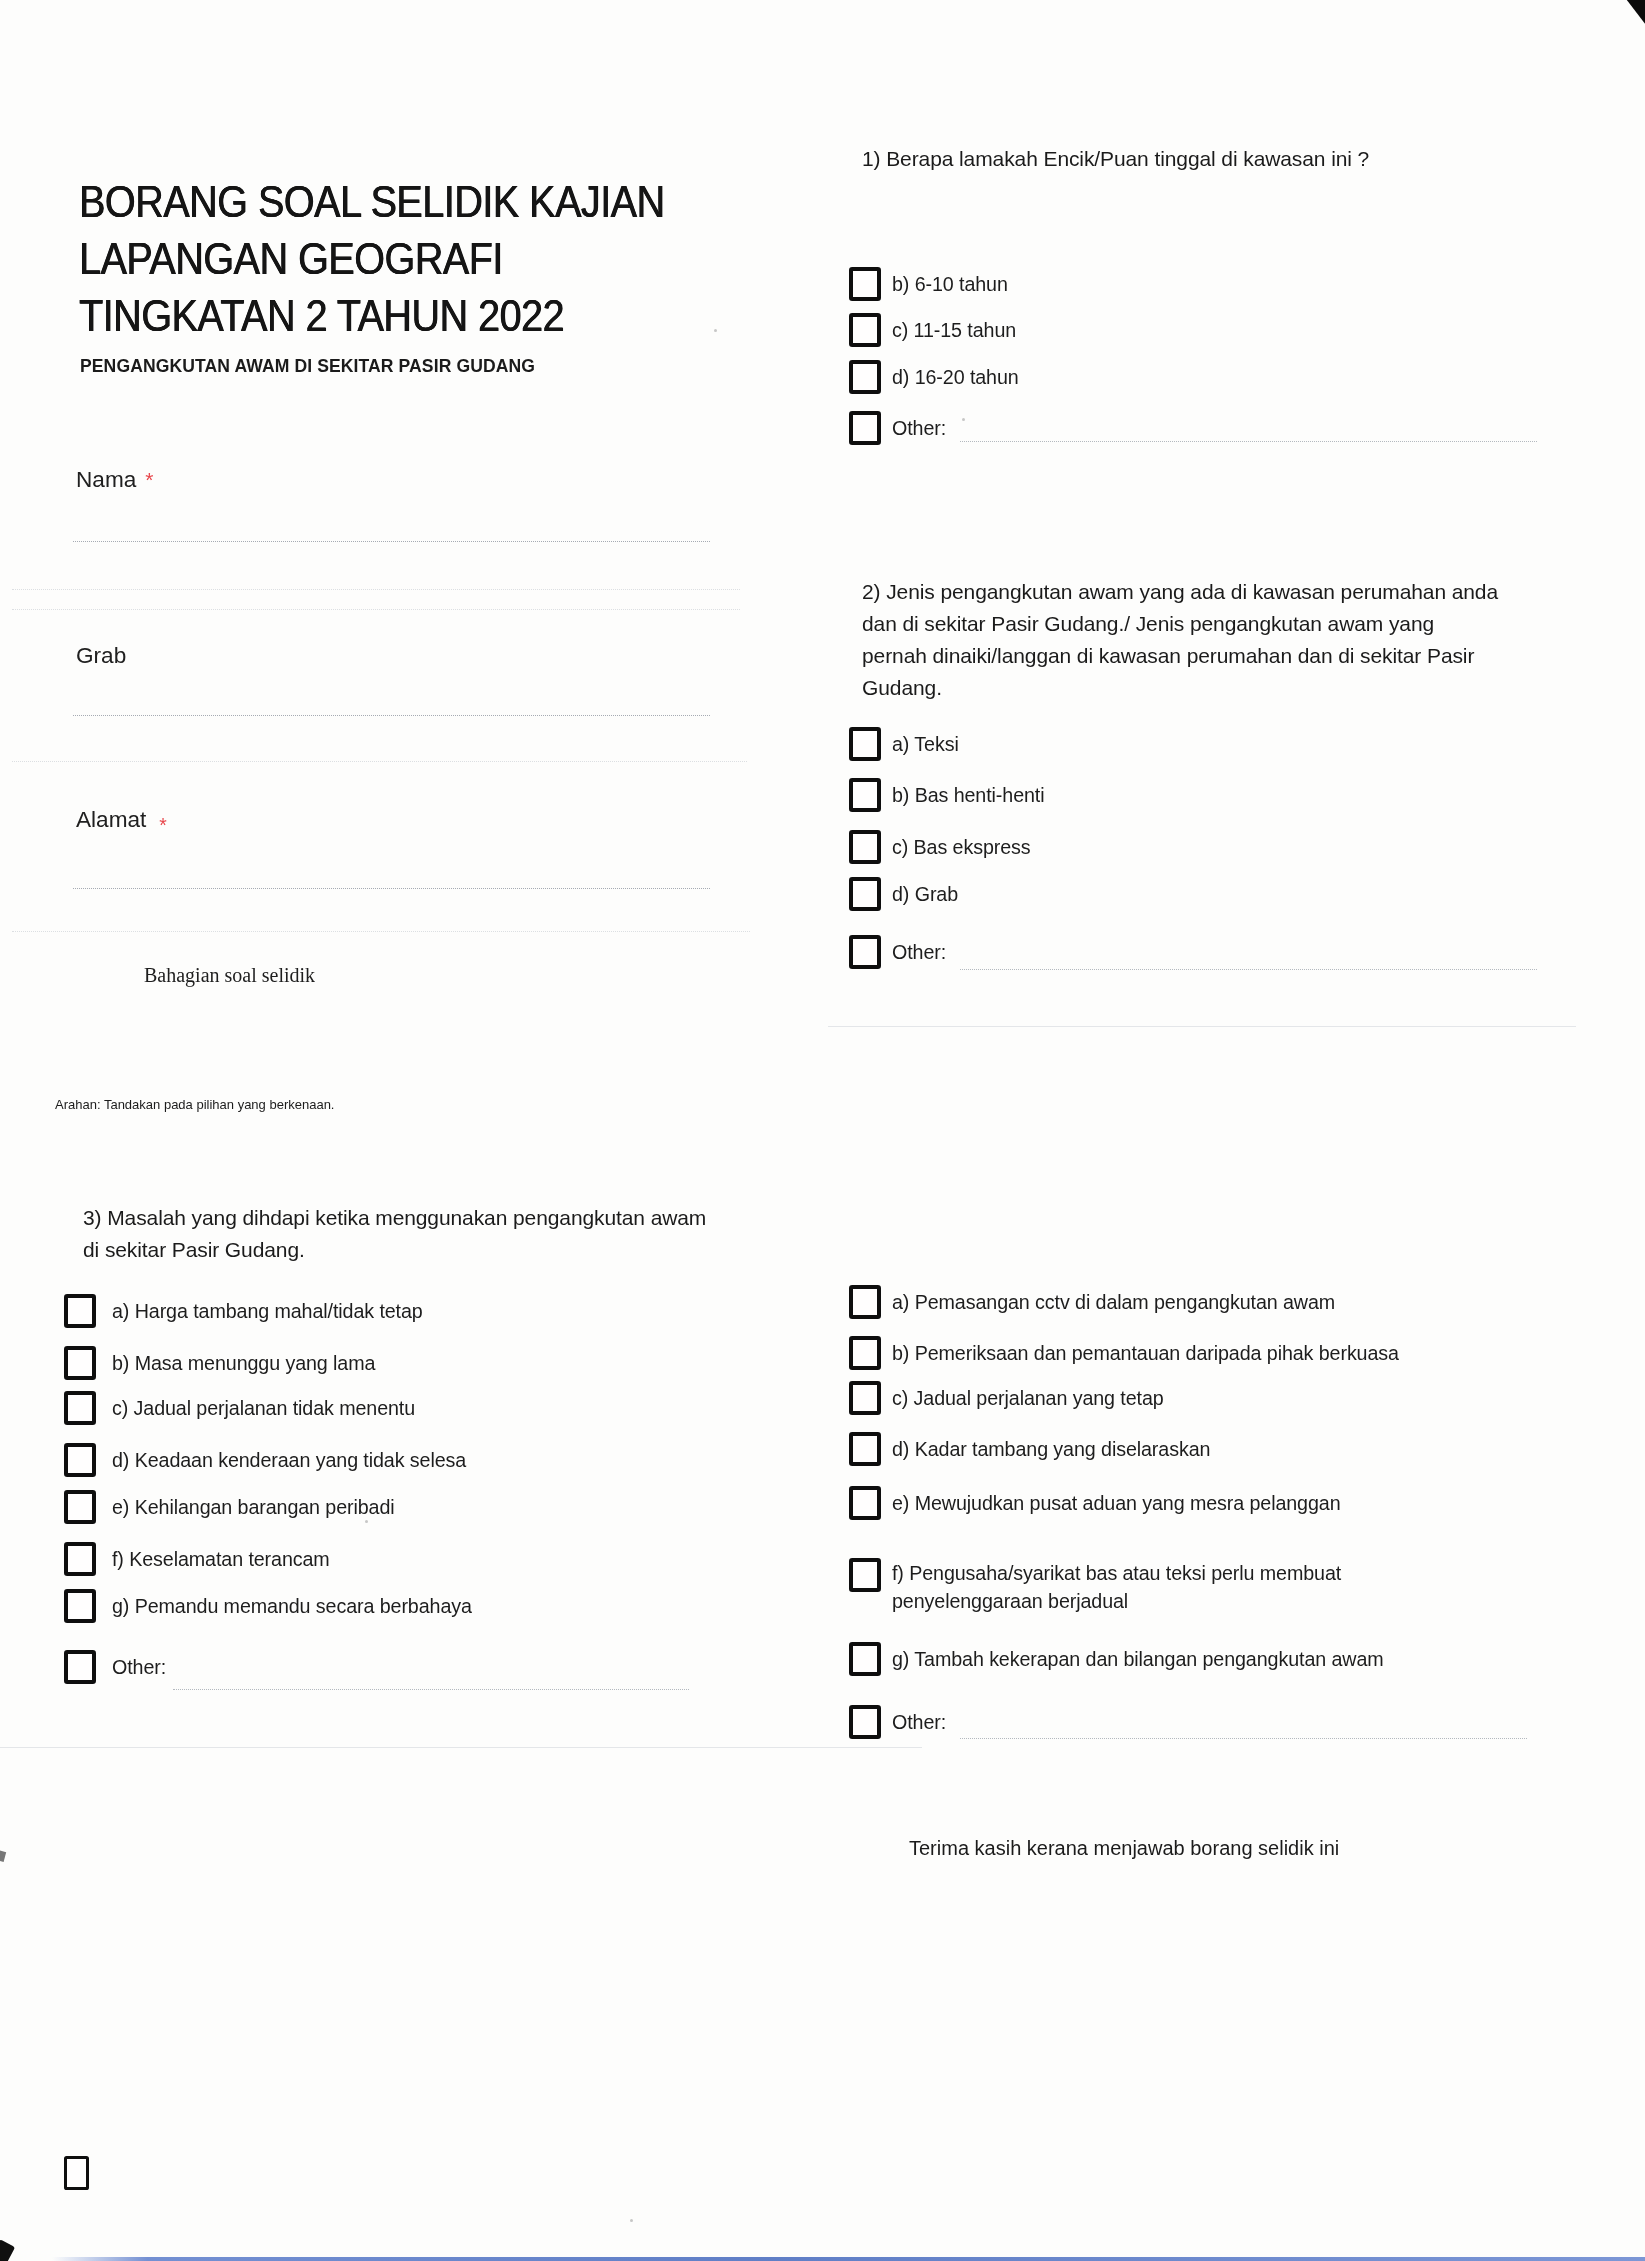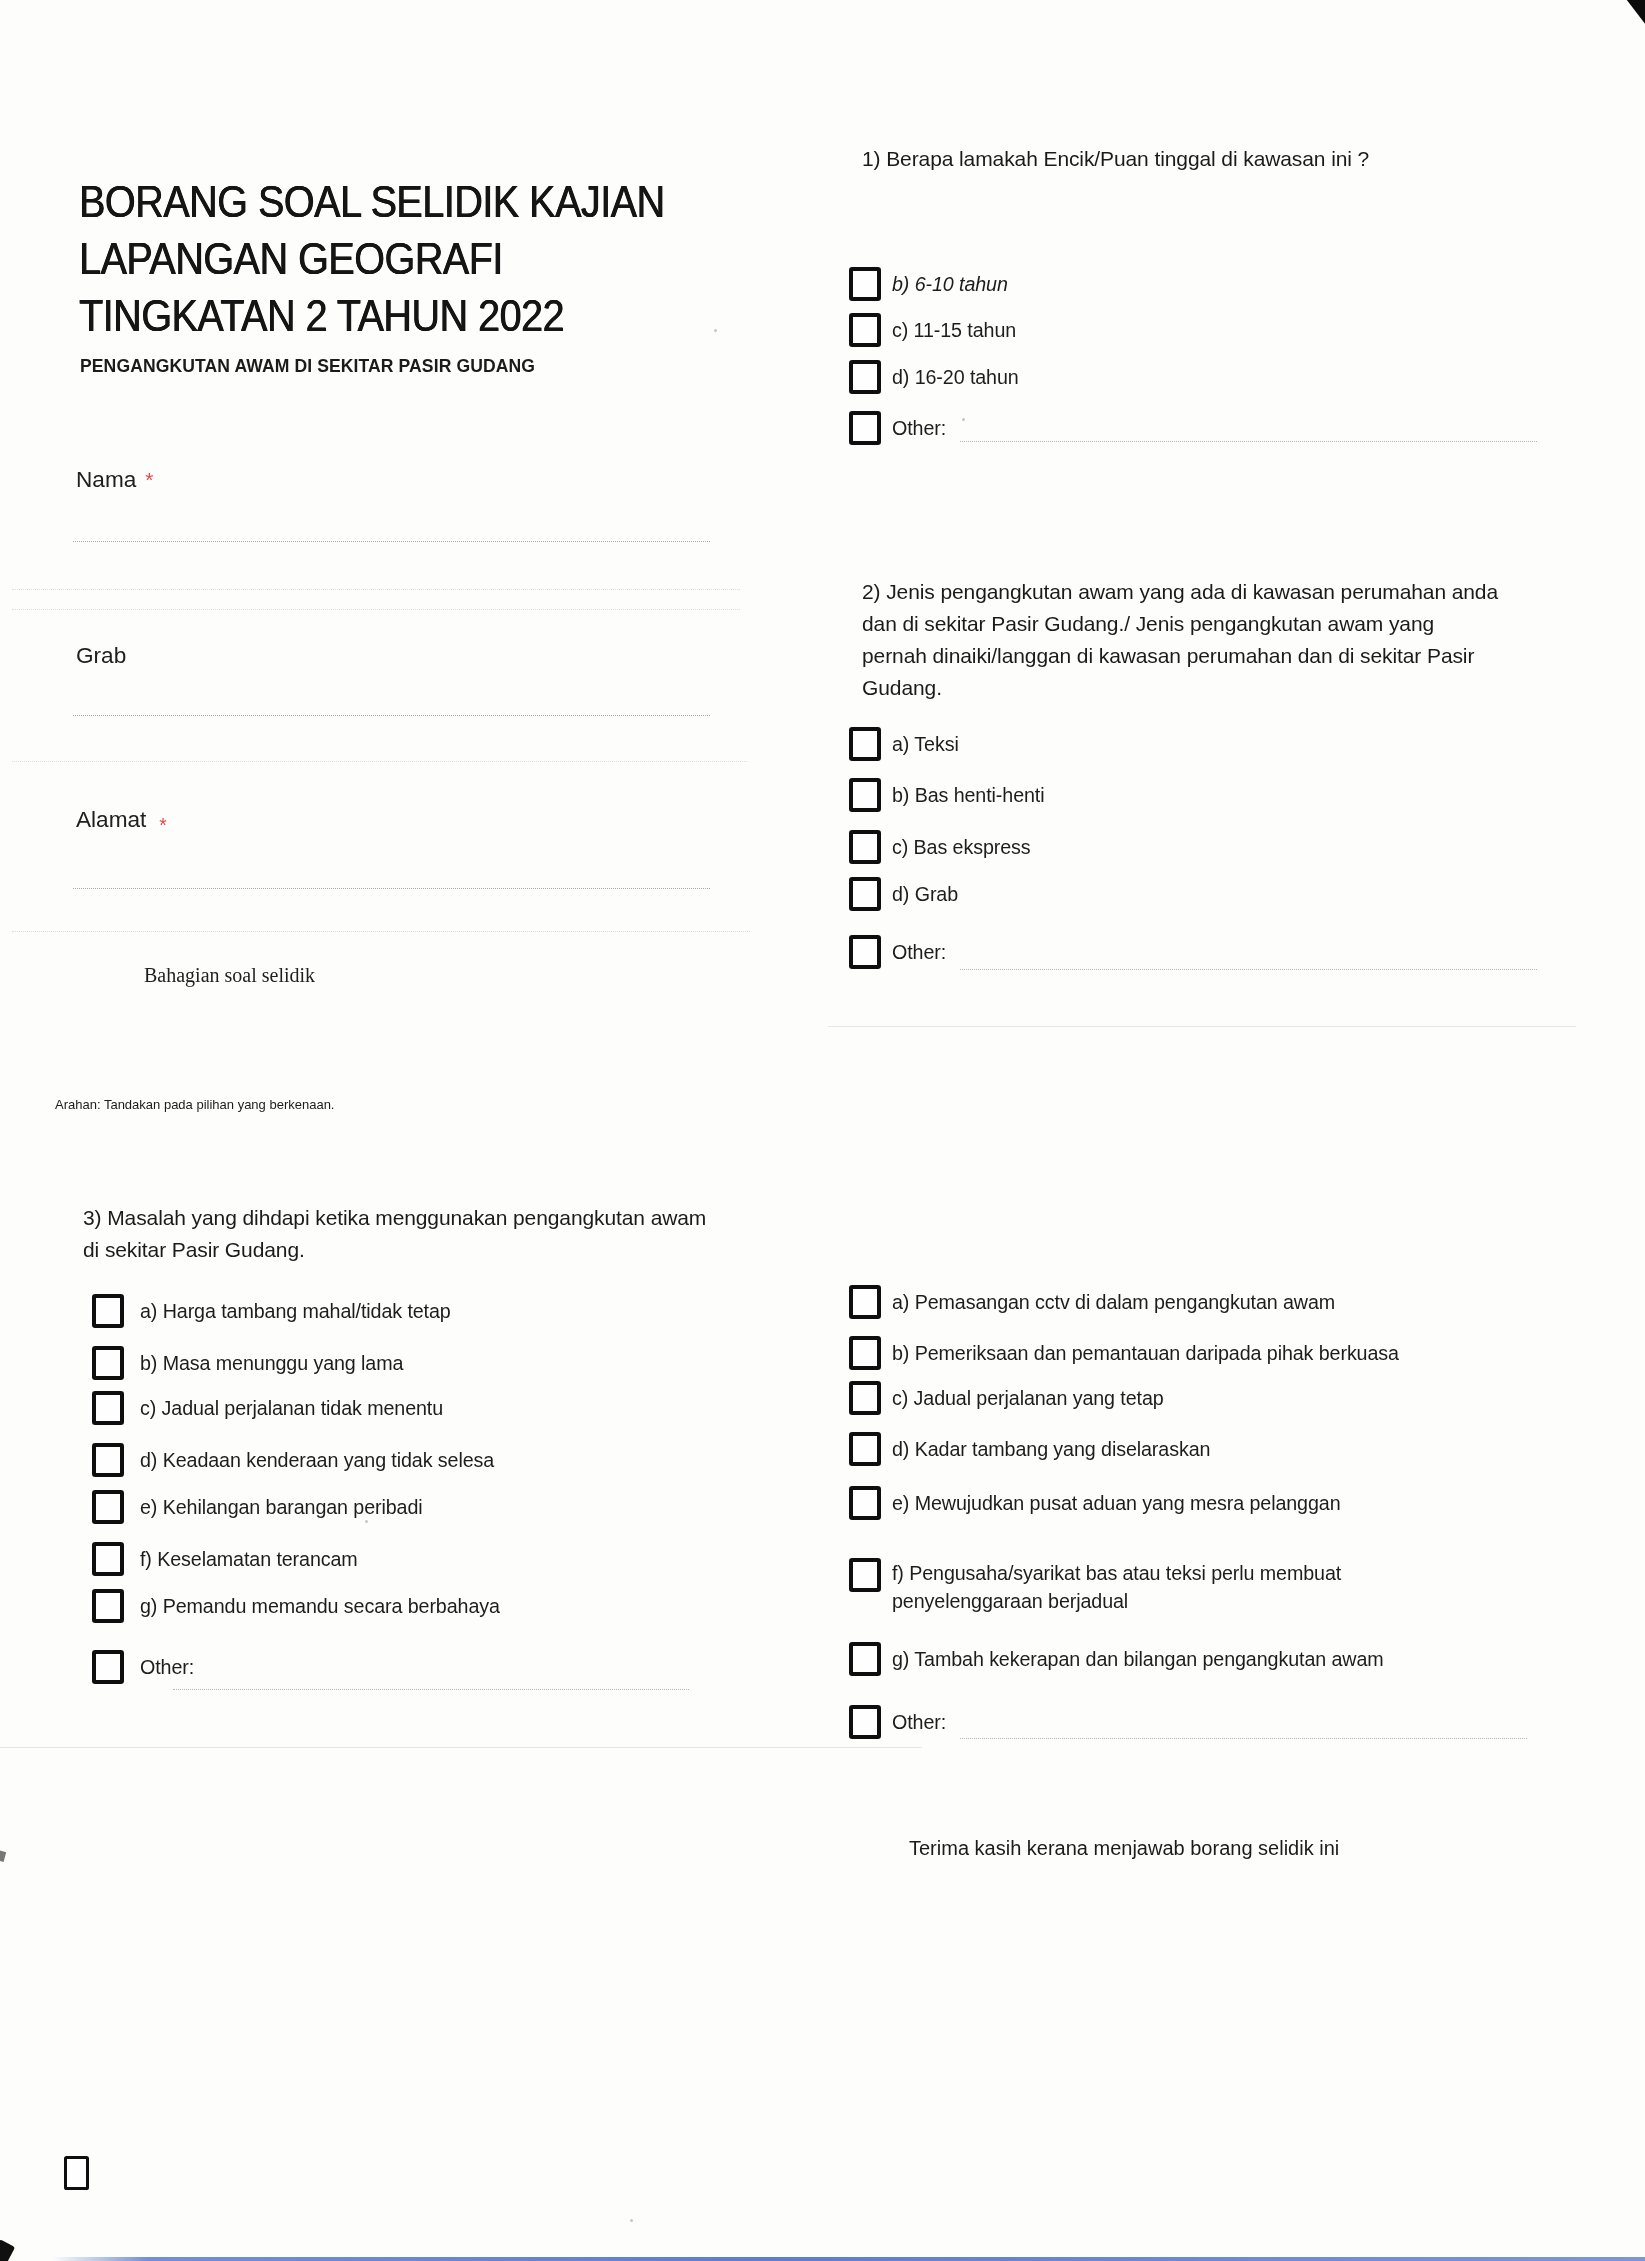--- a/index.html
+++ b/index.html
@@ -34,21 +34,21 @@
   .instr{left:55px; top:1097px; font-size:13px; white-space:nowrap; color:#1c1c1c;}
   .thanks{left:909px; top:1837px; font-size:20px; white-space:nowrap; color:#1b1b1b;}
 
   
   .qhead{font-size:21px; line-height:32px; letter-spacing:-0.1px; color:#1b1b1b;}
   .qhead div{white-space:nowrap;}
   .lh50 div{line-height:32px;}
 
   
   .opt{position:absolute; height:34px; width:741px;}
-  .col-l{left:92px;padding-left:32px;}
+  .col-l{left:64px;padding-left:32px;}
   .col-r{left:849px;}
   .cb{
     position:absolute; left:0; top:0; width:32px; height:34px; box-sizing:border-box;
     border:4.5px solid #0e0e0e; border-radius:3.2px; background:#fffefe;
   }
   .olabel{
     position:absolute; top:0; line-height:34px; font-size:19.7px;
     color:#1d1d1d; white-space:nowrap; letter-spacing:-0.1px;
   }
   .col-l .olabel{left:48px;}
@@ -99,21 +99,21 @@
   </div>
   <div class="abs fline" style="left:73px; top:888px; width:637px;"></div>
   <div class="abs xline" style="left:11.6px; top:931px; width:738px;"></div>
 
   <div class="abs section-h">Bahagian soal selidik</div>
   <div class="abs instr">Arahan: Tandakan pada pilihan yang berkenaan.</div>
 
   <div class="abs qhead" style="left:862px; top:143px;">
     <div>1) Berapa lamakah Encik/Puan tinggal di kawasan ini ?</div>
   </div>
-  <div class="opt col-r" style="top:267px;font-style:italic;">
+  <div class="opt col-r" style="top:267px;">
     <span class="cb"></span>
     <span class="olabel">b) 6-10 tahun</span>
   </div>
   <div class="opt col-r" style="top:313px;">
     <span class="cb"></span>
     <span class="olabel">c) 11-15 tahun</span>
   </div>
   <div class="opt col-r" style="top:360px;">
     <span class="cb"></span>
     <span class="olabel">d) 16-20 tahun</span>

